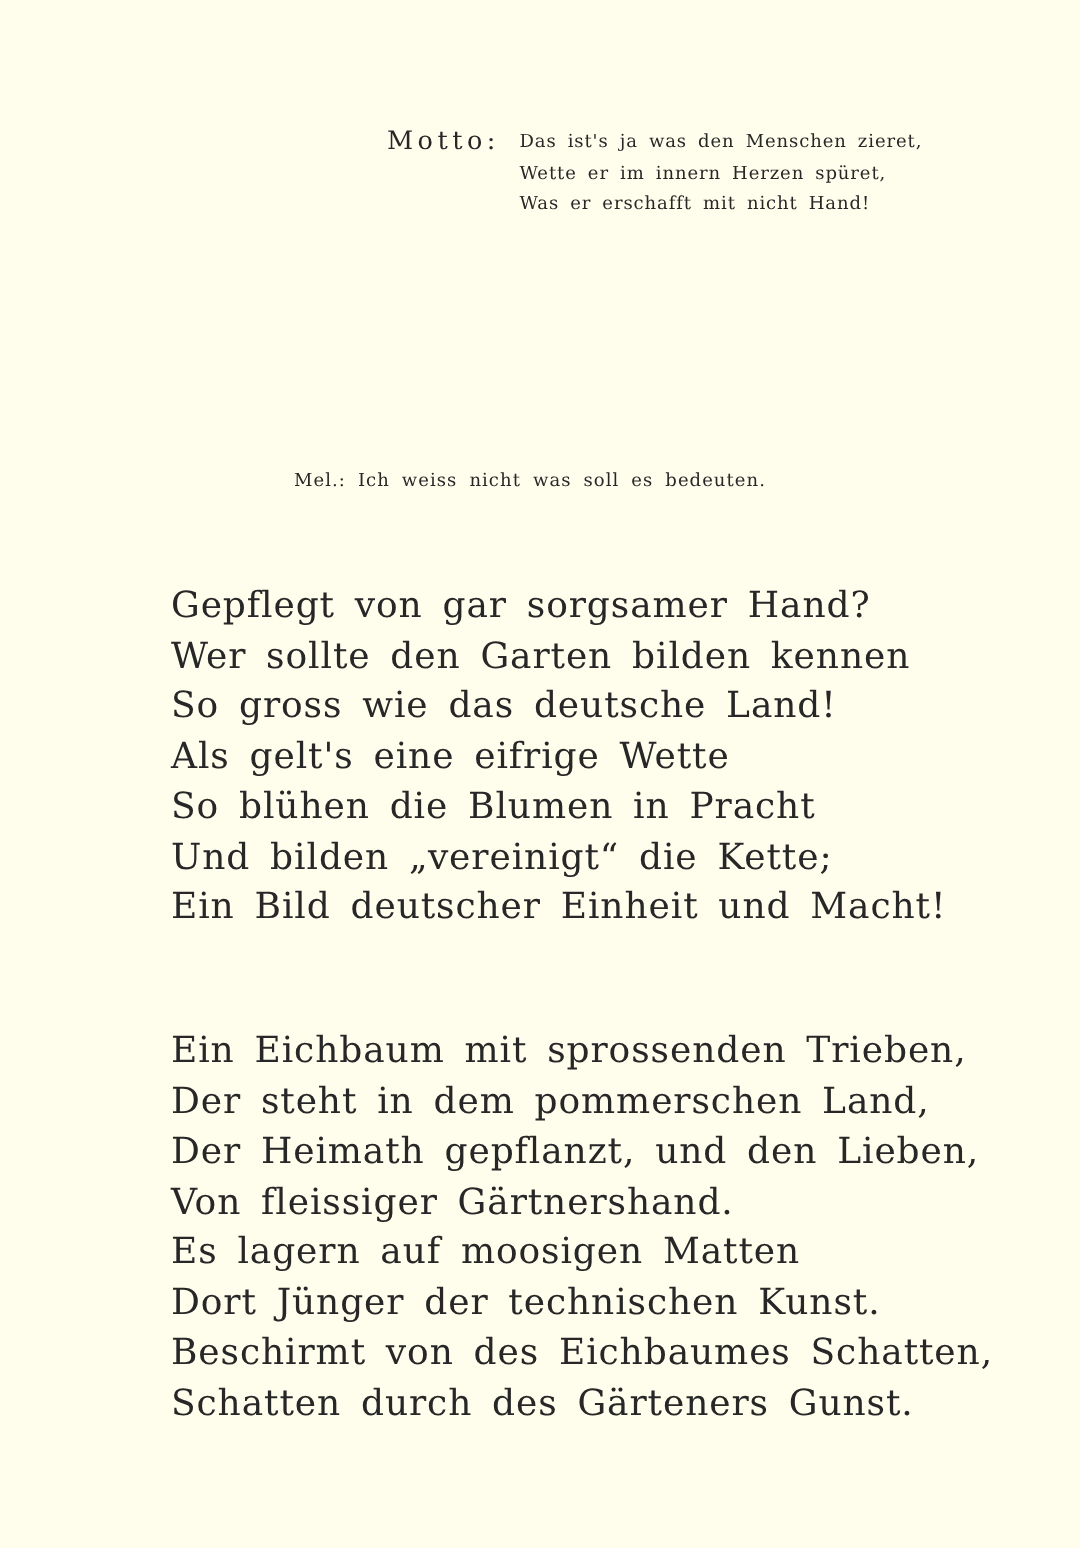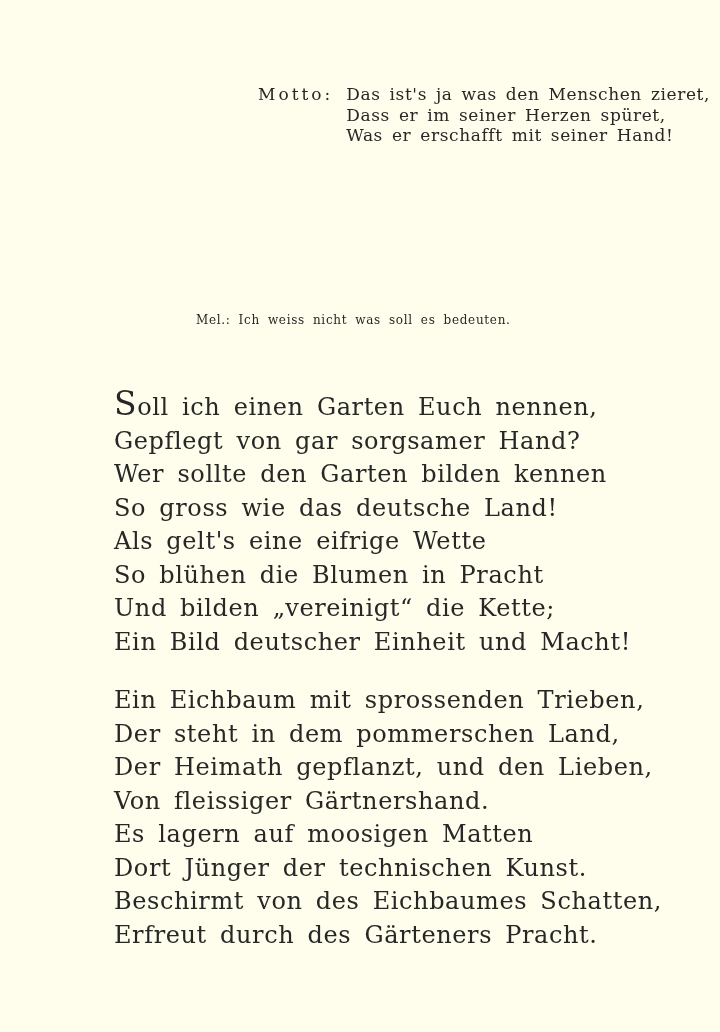--- a/index.html
+++ b/index.html
@@ -34,21 +34,21 @@
 
   .motto-label {
     font-size: 17px;
     line-height: 21px;
     letter-spacing: 3px;
     margin-right: 13px;
     white-space: nowrap;
   }
 
   .motto-lines .motto-line {
-    font-size: 17px;
+    font-size: 12px;
     line-height: 20.5px;
     letter-spacing: 0.6px;
     word-spacing: 3px;
     white-space: nowrap;
   }
 
   
   .mel-line {
     position: absolute;
     top: 313px;
@@ -84,42 +84,41 @@
 </style>
 </head>
 <body>
 
 <div class="page">
 
   <div class="motto-block">
     <div class="motto-label">Motto:</div>
     <div class="motto-lines">
       <div class="motto-line">Das ist's ja was den Menschen zieret,</div>
-      <div class="motto-line">Dass er im seiner Herzen spüret,</div>
-      <div class="motto-line">Was er erschafft mit seiner Hand!</div>
+      <div class="motto-line">Wette er im innern Herzen spüret,</div>
+      <div class="motto-line">Was er erschafft mit nicht Hand!</div>
     </div>
   </div>
 
   <div class="mel-line">Mel.: Ich weiss nicht was soll es bedeuten.</div>
 
   <div class="stanza stanza-1">
-    <div class="poem-line initial-line">Soll ich einen Garten Euch nennen,</div>
     <div class="poem-line">Gepflegt von gar sorgsamer Hand?</div>
     <div class="poem-line">Wer sollte den Garten bilden kennen</div>
     <div class="poem-line">So gross wie das deutsche Land!</div>
     <div class="poem-line">Als gelt's eine eifrige Wette</div>
     <div class="poem-line">So blühen die Blumen in Pracht</div>
     <div class="poem-line">Und bilden „vereinigt“ die Kette;</div>
     <div class="poem-line">Ein Bild deutscher Einheit und Macht!</div>
   </div>
 
   <div class="stanza stanza-2">
     <div class="poem-line">Ein Eichbaum mit sprossenden Trieben,</div>
     <div class="poem-line">Der steht in dem pommerschen Land,</div>
     <div class="poem-line">Der Heimath gepflanzt, und den Lieben,</div>
     <div class="poem-line">Von fleissiger Gärtnershand.</div>
     <div class="poem-line">Es lagern auf moosigen Matten</div>
     <div class="poem-line">Dort Jünger der technischen Kunst.</div>
     <div class="poem-line">Beschirmt von des Eichbaumes Schatten,</div>
-    <div class="poem-line">Erfreut durch des Gärteners Pracht.</div>
+    <div class="poem-line">Schatten durch des Gärteners Gunst.</div>
   </div>
 
 </div>
 
 </body></html>

